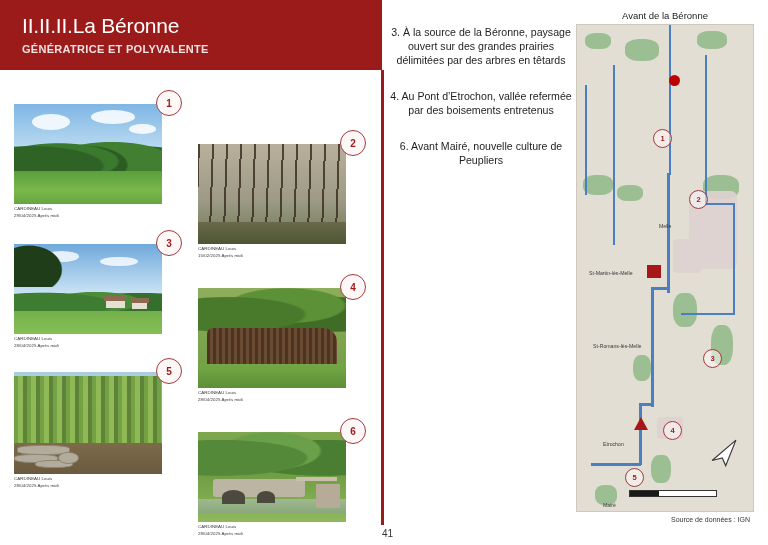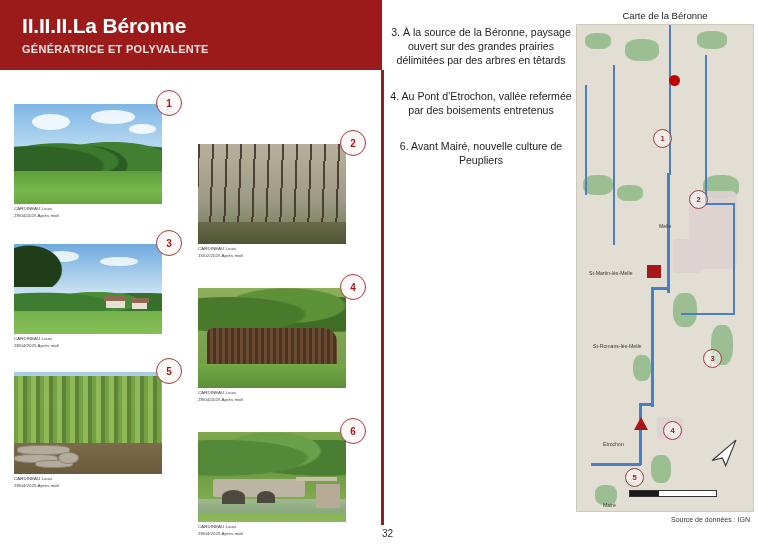--- a/index.html
+++ b/index.html
@@ -19,21 +19,21 @@
   #header-band {
     position: absolute;
     left: 0; top: 0;
     width: 382px; height: 70px;
     background: #9b1b1b;
   }
   #header-title {
     position: absolute;
     left: 22px; top: 14px;
     font-size: 21px;
-    font-weight: bold;
+    font-weight: normal;
     color: #ffffff;
     letter-spacing: -0.2px;
     white-space: nowrap;
   }
   #header-subtitle {
     position: absolute;
     left: 22px; top: 43px;
     font-size: 11px;
     font-weight: bold;
     color: #f2e2e2;
@@ -363,21 +363,21 @@
   <div class="photo-caption" style="margin-top:0;">28/04/2025 Après midi</div>
   <div class="badge" style="left:142px; top:-14px;">6</div>
 </div>
 
 <div id="legend-col">
   <div class="legend-item">3.  À la source de la Béronne, paysage ouvert sur des grandes prairies délimitées par des arbres en têtards</div>
   <div class="legend-item" style="margin-top:20px;">4. Au Pont d’Etrochon, vallée refermée par des boisements entretenus</div>
   <div class="legend-item" style="margin-top:18px;">6. Avant Mairé, nouvelle culture de Peupliers</div>
 </div>
 
-<div id="map-title">Carte de la Béronne</div>
+<div id="map-title">Avant de la Béronne</div>
 
 <div id="map-panel">
   <div id="map-canvas">
 
     <div class="map-wood" style="left:8px;  top:8px;   width:26px; height:16px;"></div>
     <div class="map-wood" style="left:48px; top:14px;  width:34px; height:22px;"></div>
     <div class="map-wood" style="left:120px;top:6px;   width:30px; height:18px;"></div>
     <div class="map-wood" style="left:6px;  top:150px; width:30px; height:20px;"></div>
     <div class="map-wood" style="left:40px; top:160px; width:26px; height:16px;"></div>
     <div class="map-wood" style="left:126px;top:150px; width:36px; height:24px;"></div>
@@ -425,13 +425,13 @@
     <svg id="map-north" viewBox="0 0 40 40">
       <polygon points="34,6 6,30 18,27 22,36" fill="#ffffff" stroke="#3a3a3a" stroke-width="1.4"></polygon>
     </svg>
 
     <div id="map-scalebar"></div>
   </div>
 </div>
 
 <div id="map-source">Source de  données : IGN</div>
 
-<div id="page-number">32</div>
+<div id="page-number">41</div>
 
 </body></html>

